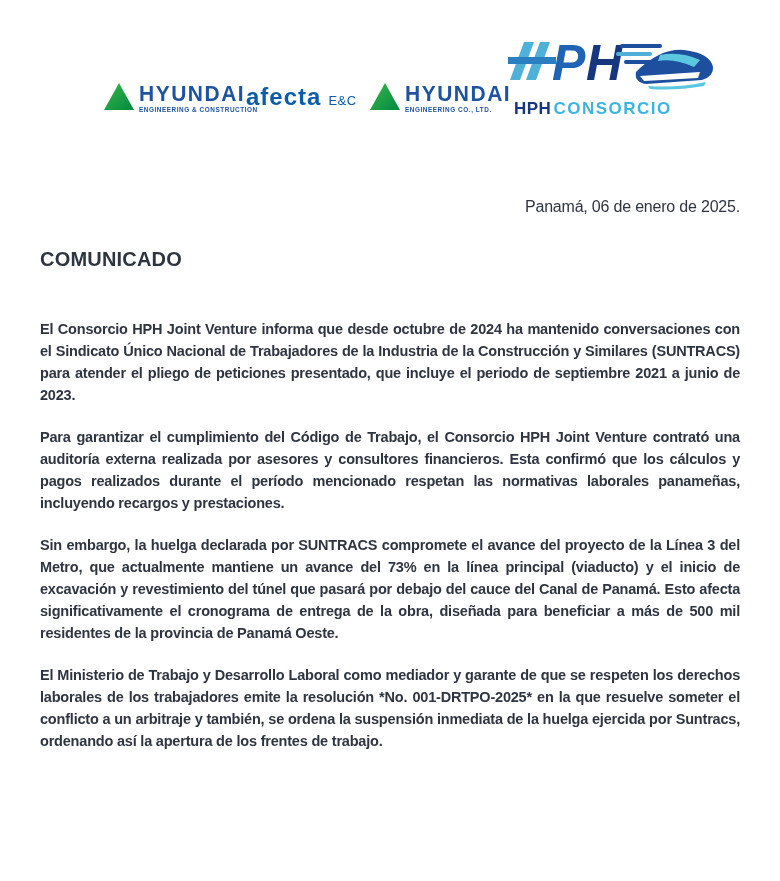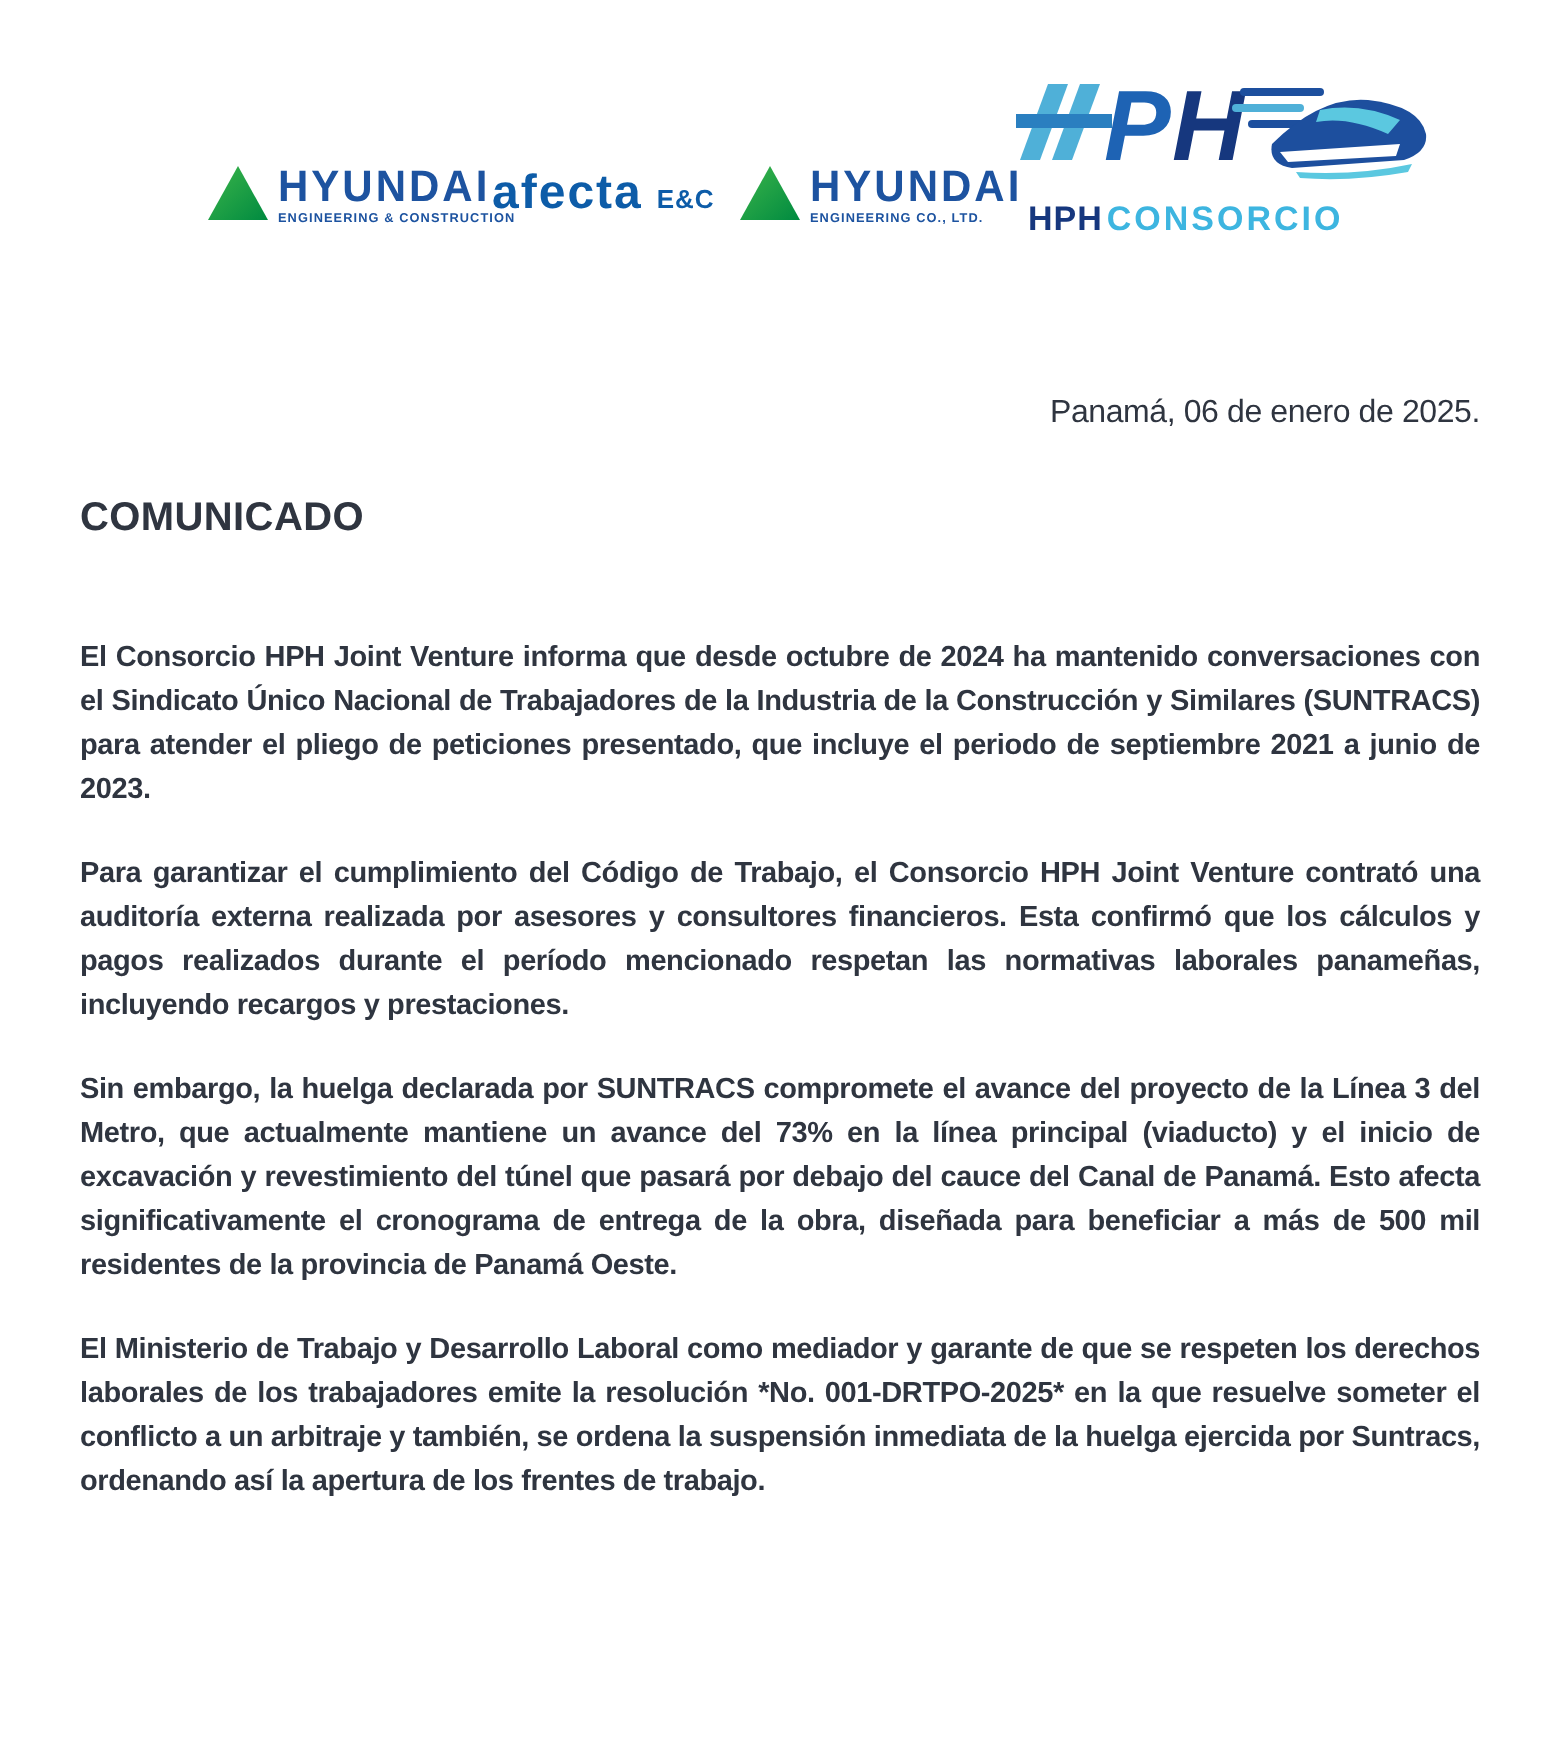--- a/index.html
+++ b/index.html
@@ -22,21 +22,21 @@
     font-weight:bold;font-size:21px;line-height:1;
     color:#1d53a0;letter-spacing:1.5px;transform:scaleY(1.05);
   }
   .hyundai-caption{
     font-weight:bold;font-size:6.4px;line-height:1;
     color:#1d53a0;letter-spacing:0.55px;margin-top:3px;white-space:nowrap;
   }
 
   .logo-posco{position:absolute;left:246px;top:85px;display:flex;align-items:baseline;gap:7px;color:#0d5ca8;}
   .posco-name{font-weight:bold;font-size:24px;line-height:1;letter-spacing:1px;}
-  .posco-suffix{font-weight:bold;font-size:13px;letter-spacing:0.5px;}
+  .posco-suffix{font-weight:normal;font-size:13px;letter-spacing:0.5px;}
 
   .logo-hph{position:absolute;left:508px;top:36px;width:210px;}
   .hph-caption-row{display:flex;gap:2px;margin-top:3px;margin-left:6px;align-items:baseline;}
   .hph-name{font-weight:bold;font-size:17px;color:#16377e;letter-spacing:0.5px;}
   .hph-consorcio{font-weight:bold;font-size:17px;color:#3db5e0;letter-spacing:1.5px;text-align:center;}
 
   
   .date-line{
     position:absolute;top:198px;left:40px;width:700px;
     text-align:right;font-weight:normal;font-size:16px;color:#2f3540;

